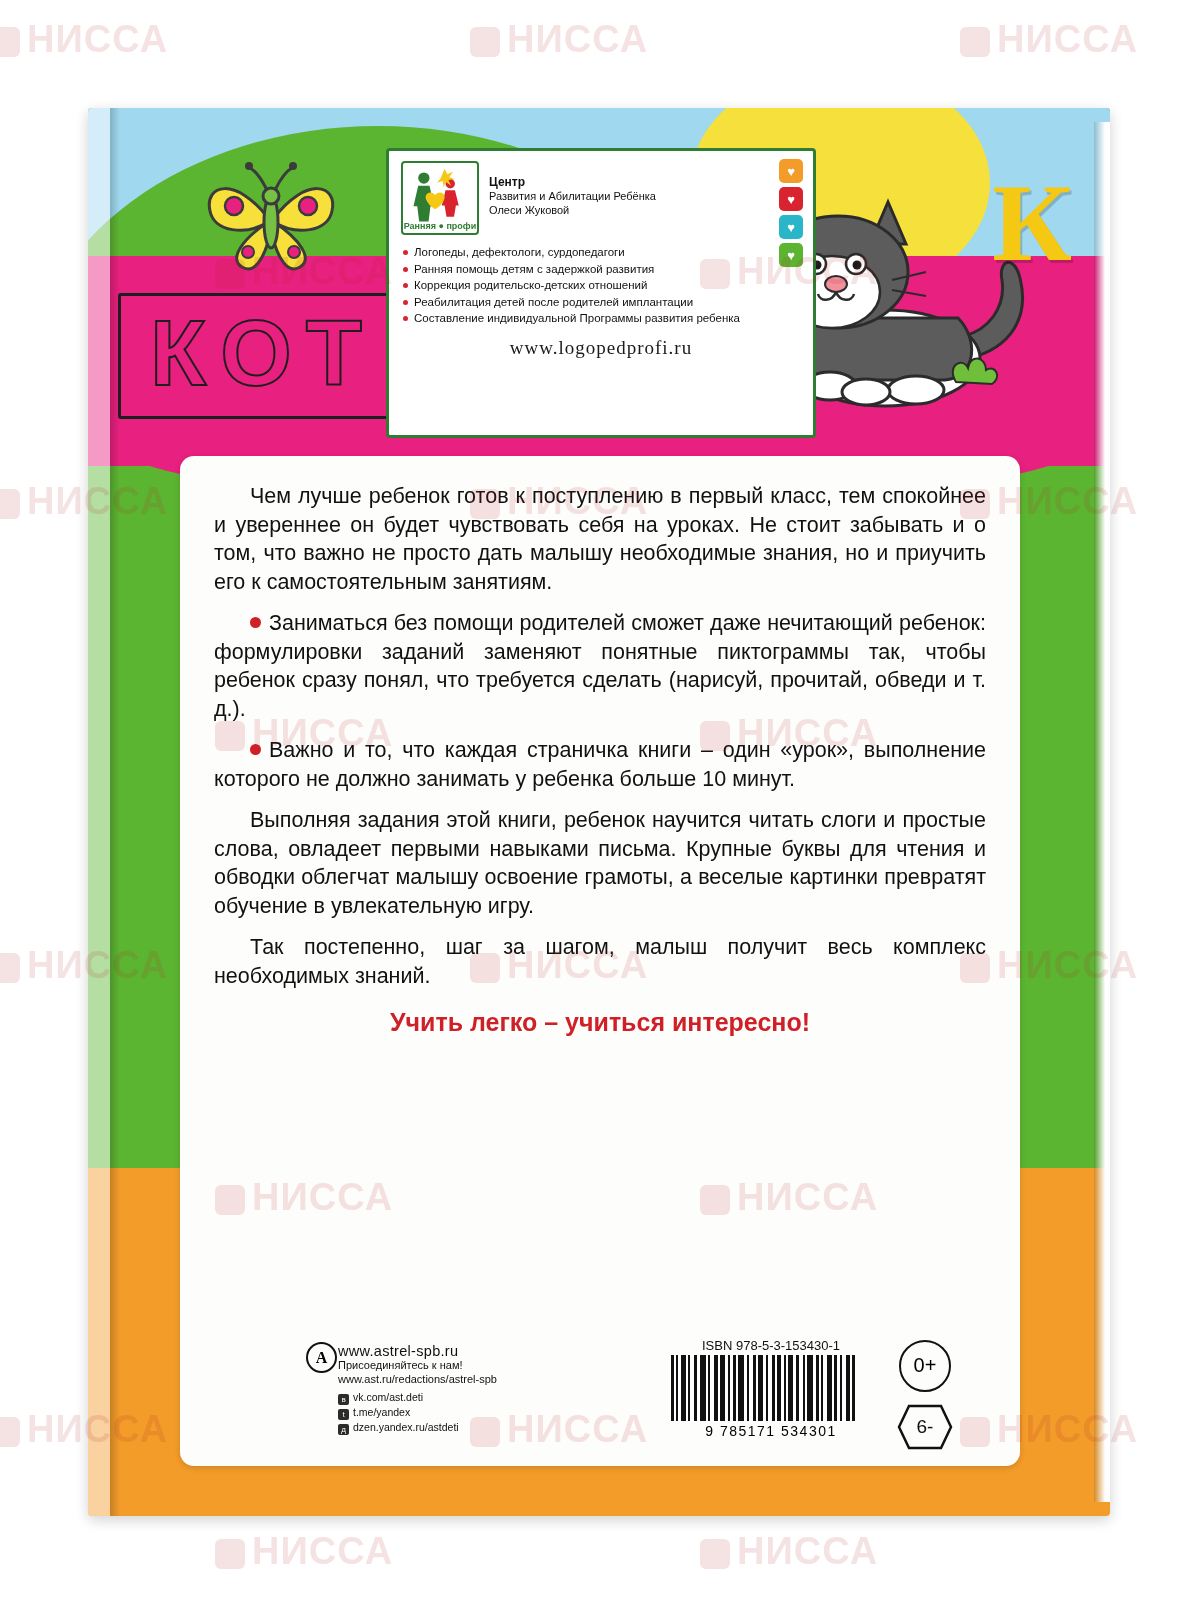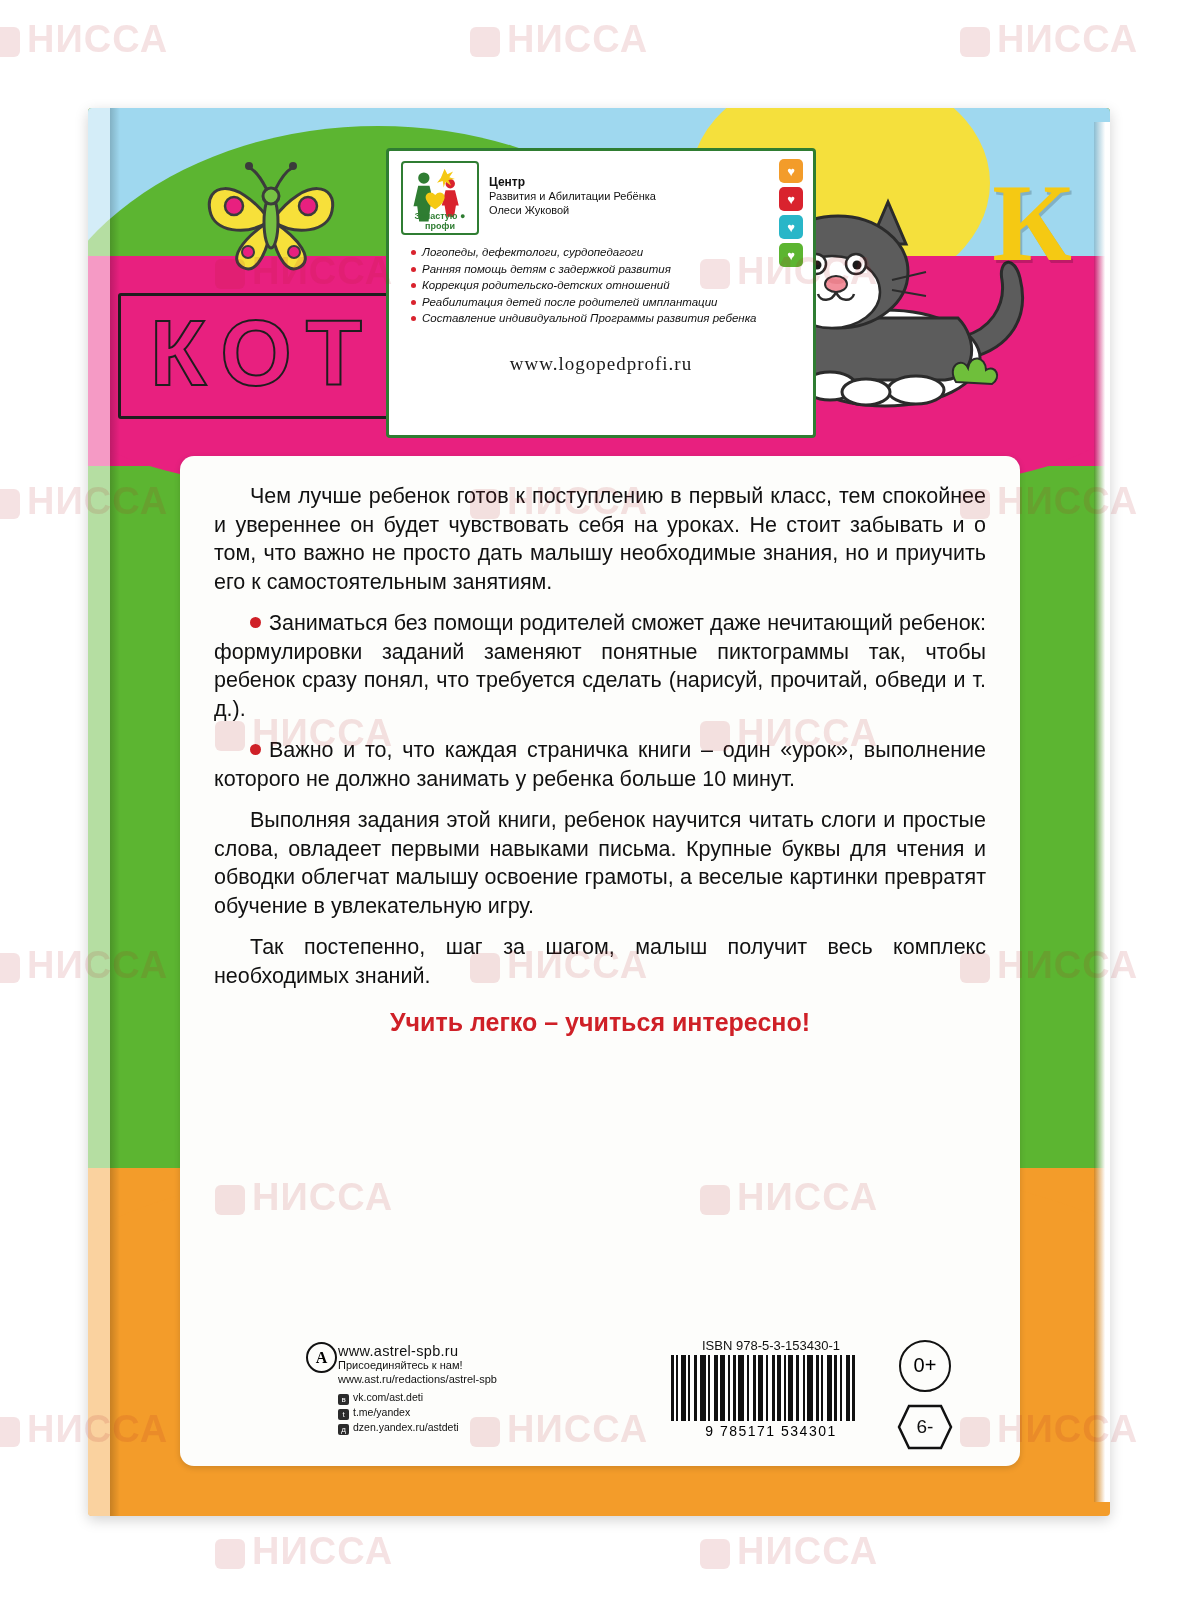--- a/index.html
+++ b/index.html
@@ -283,23 +283,23 @@
   .bullets li:before {
     content: "";
     position: absolute;
     left: 2px;
     top: 5px;
     width: 5px;
     height: 5px;
     border-radius: 50%;
     background: #d9232e;
   }
-  .bullets ul { margin: 8px; padding: 0; font-style: italic; }
+  .bullets ul { margin: 0; padding: 0; }
   .logo-url {
-    margin-top: 26px;
+    margin-top: 10px;
     text-align: center;
     font-family: "Liberation Serif", serif;
     font-size: 19px;
     color: #1a1a1a;
     letter-spacing: 1px;
   }
 
   
   .text-panel {
     position: absolute;
@@ -533,21 +533,21 @@
         <div class="logo-mark">
           <svg viewBox="0 0 74 70" width="70" height="66">
             <circle cx="22" cy="16" r="6" fill="#2f7d32"></circle>
             <path d="M16 24 h12 l5 22 h-4 l-2 16 h-10 l-2 -16 h-4 z" fill="#2f7d32"></path>
             <circle cx="50" cy="22" r="5" fill="#d9232e"></circle>
             <path d="M45 29 h10 l4 16 h-3 l-2 12 h-8 l-2 -12 h-3 z" fill="#d9232e"></path>
             <path d="M34 34 c-5 -6 -13 -1 -9 6 c3 6 9 9 9 9 s6 -3 9 -9 c4 -7 -4 -12 -9 -6 z" fill="#f5c913"></path>
             <path d="M44 6 l3 6 l6 -3 l-4 6 l6 2 l-7 1 l3 6 l-6 -4 l-2 6 l-1 -7 l-6 2 l4 -5 z" fill="#f5c913"></path>
           </svg>
           <div class="lm-text">
-            <span>Зачастую</span> ● <span>профи</span>
+            <span>Ранняя</span> ● <span>профи</span>
           </div>
         </div>
         <div class="logo-title">
           <b>Центр</b><br>
           <span>Развития и Абилитации Ребёнка</span><br>
           <span>Олеси Жуковой</span>
         </div>
       </div>
 
       <div class="bullets">

